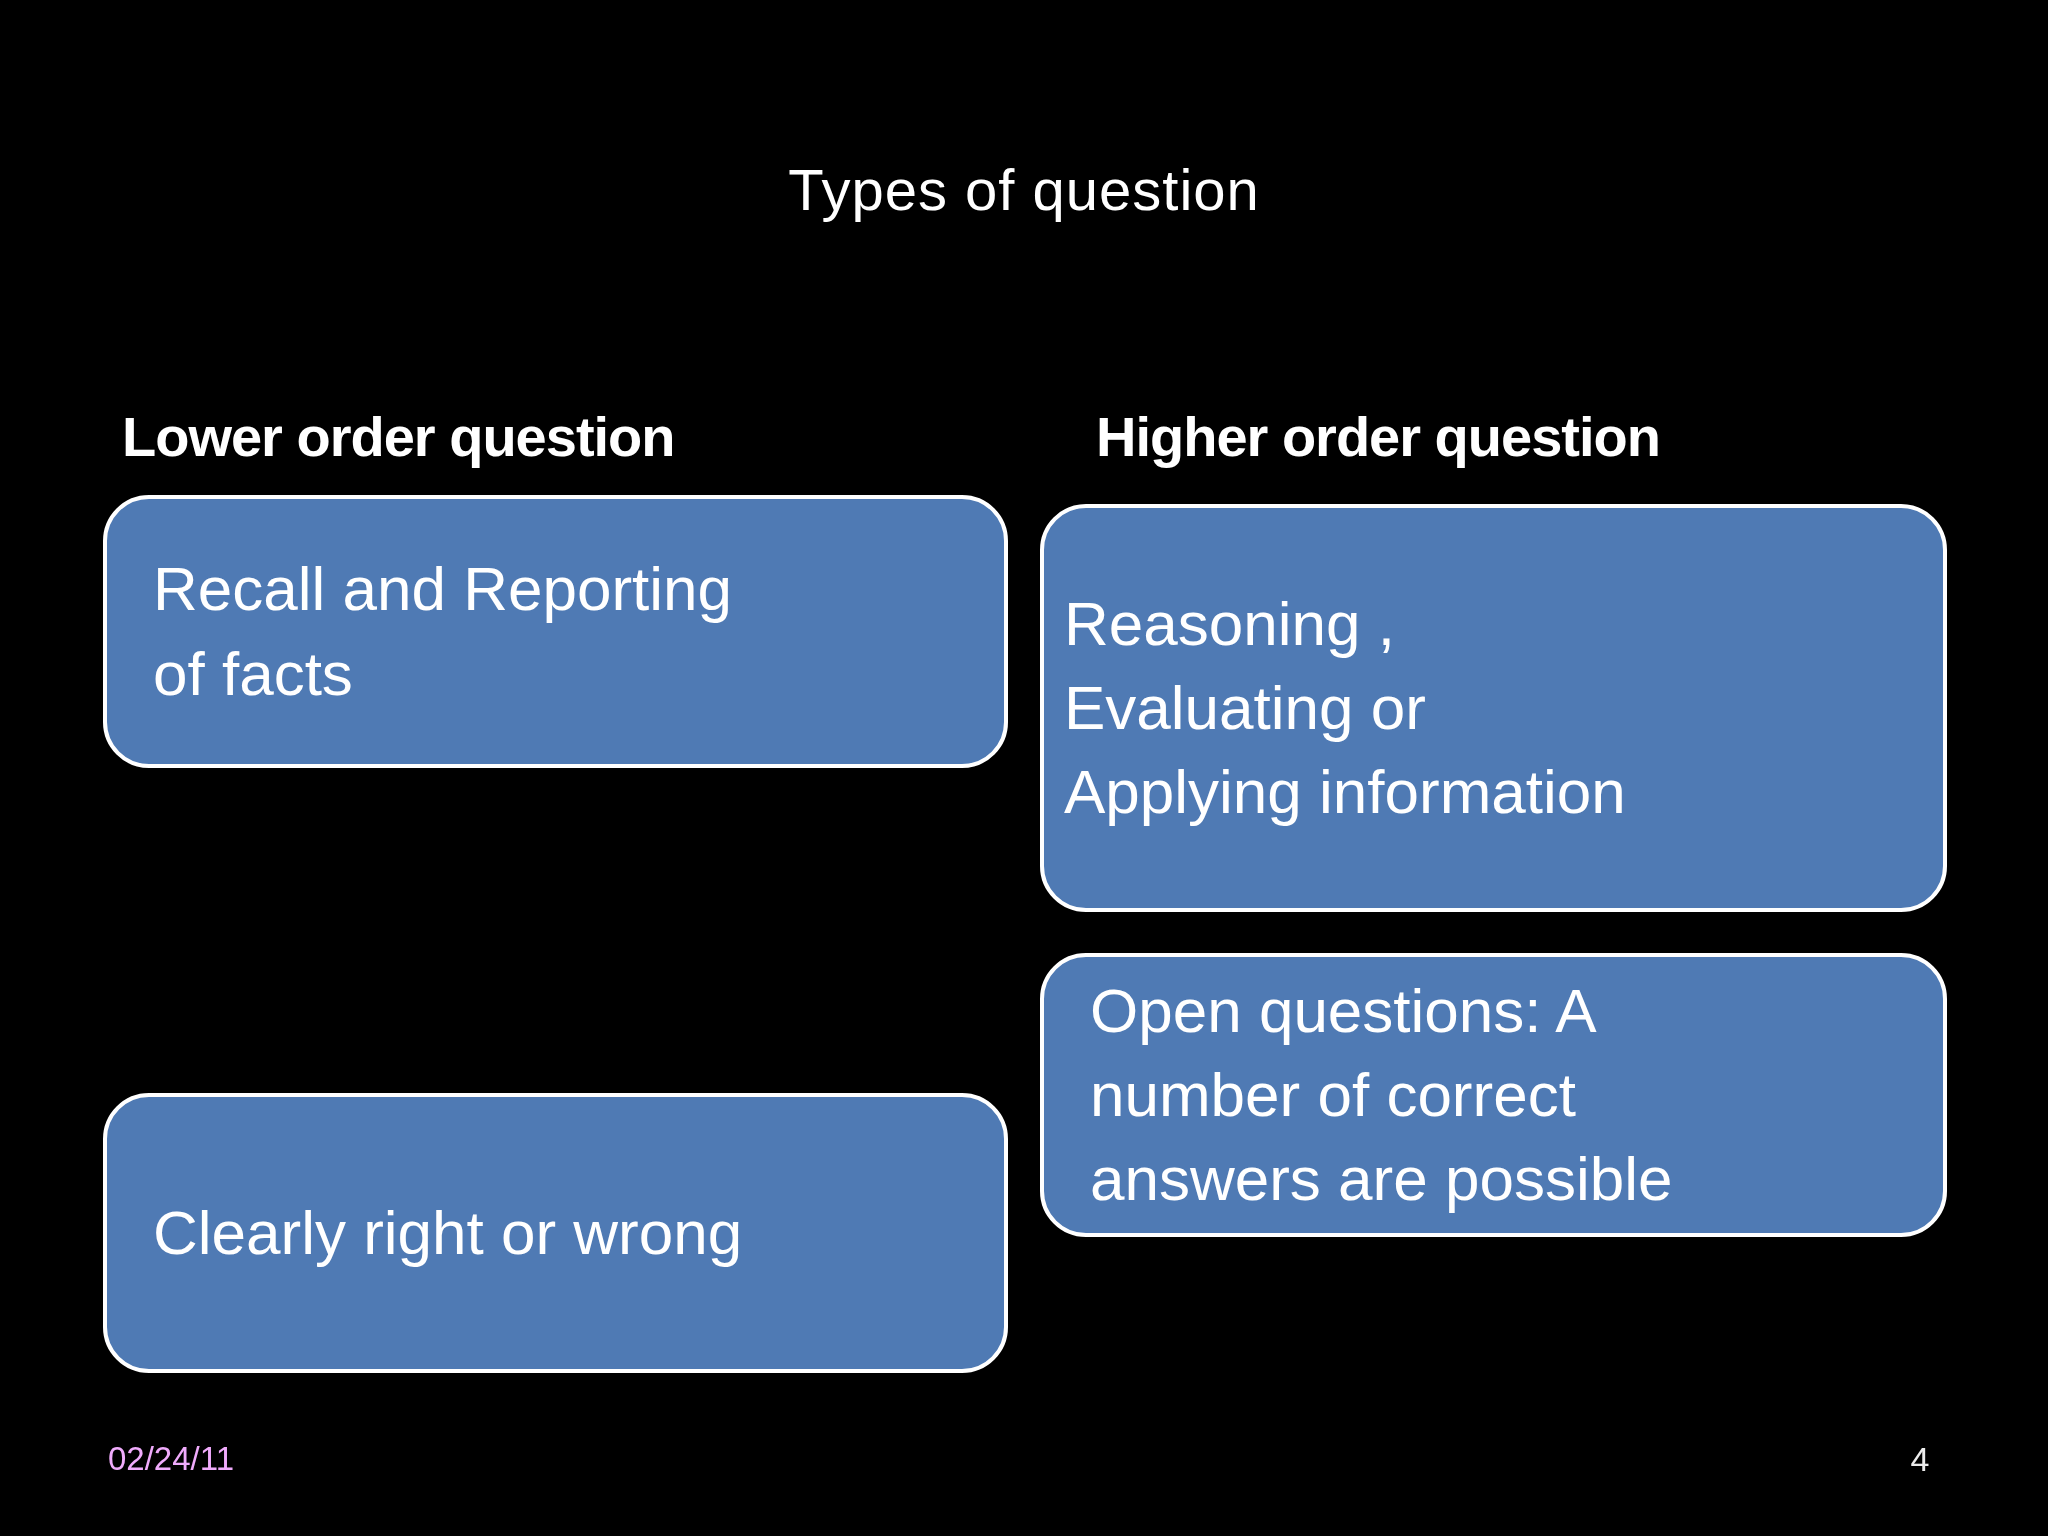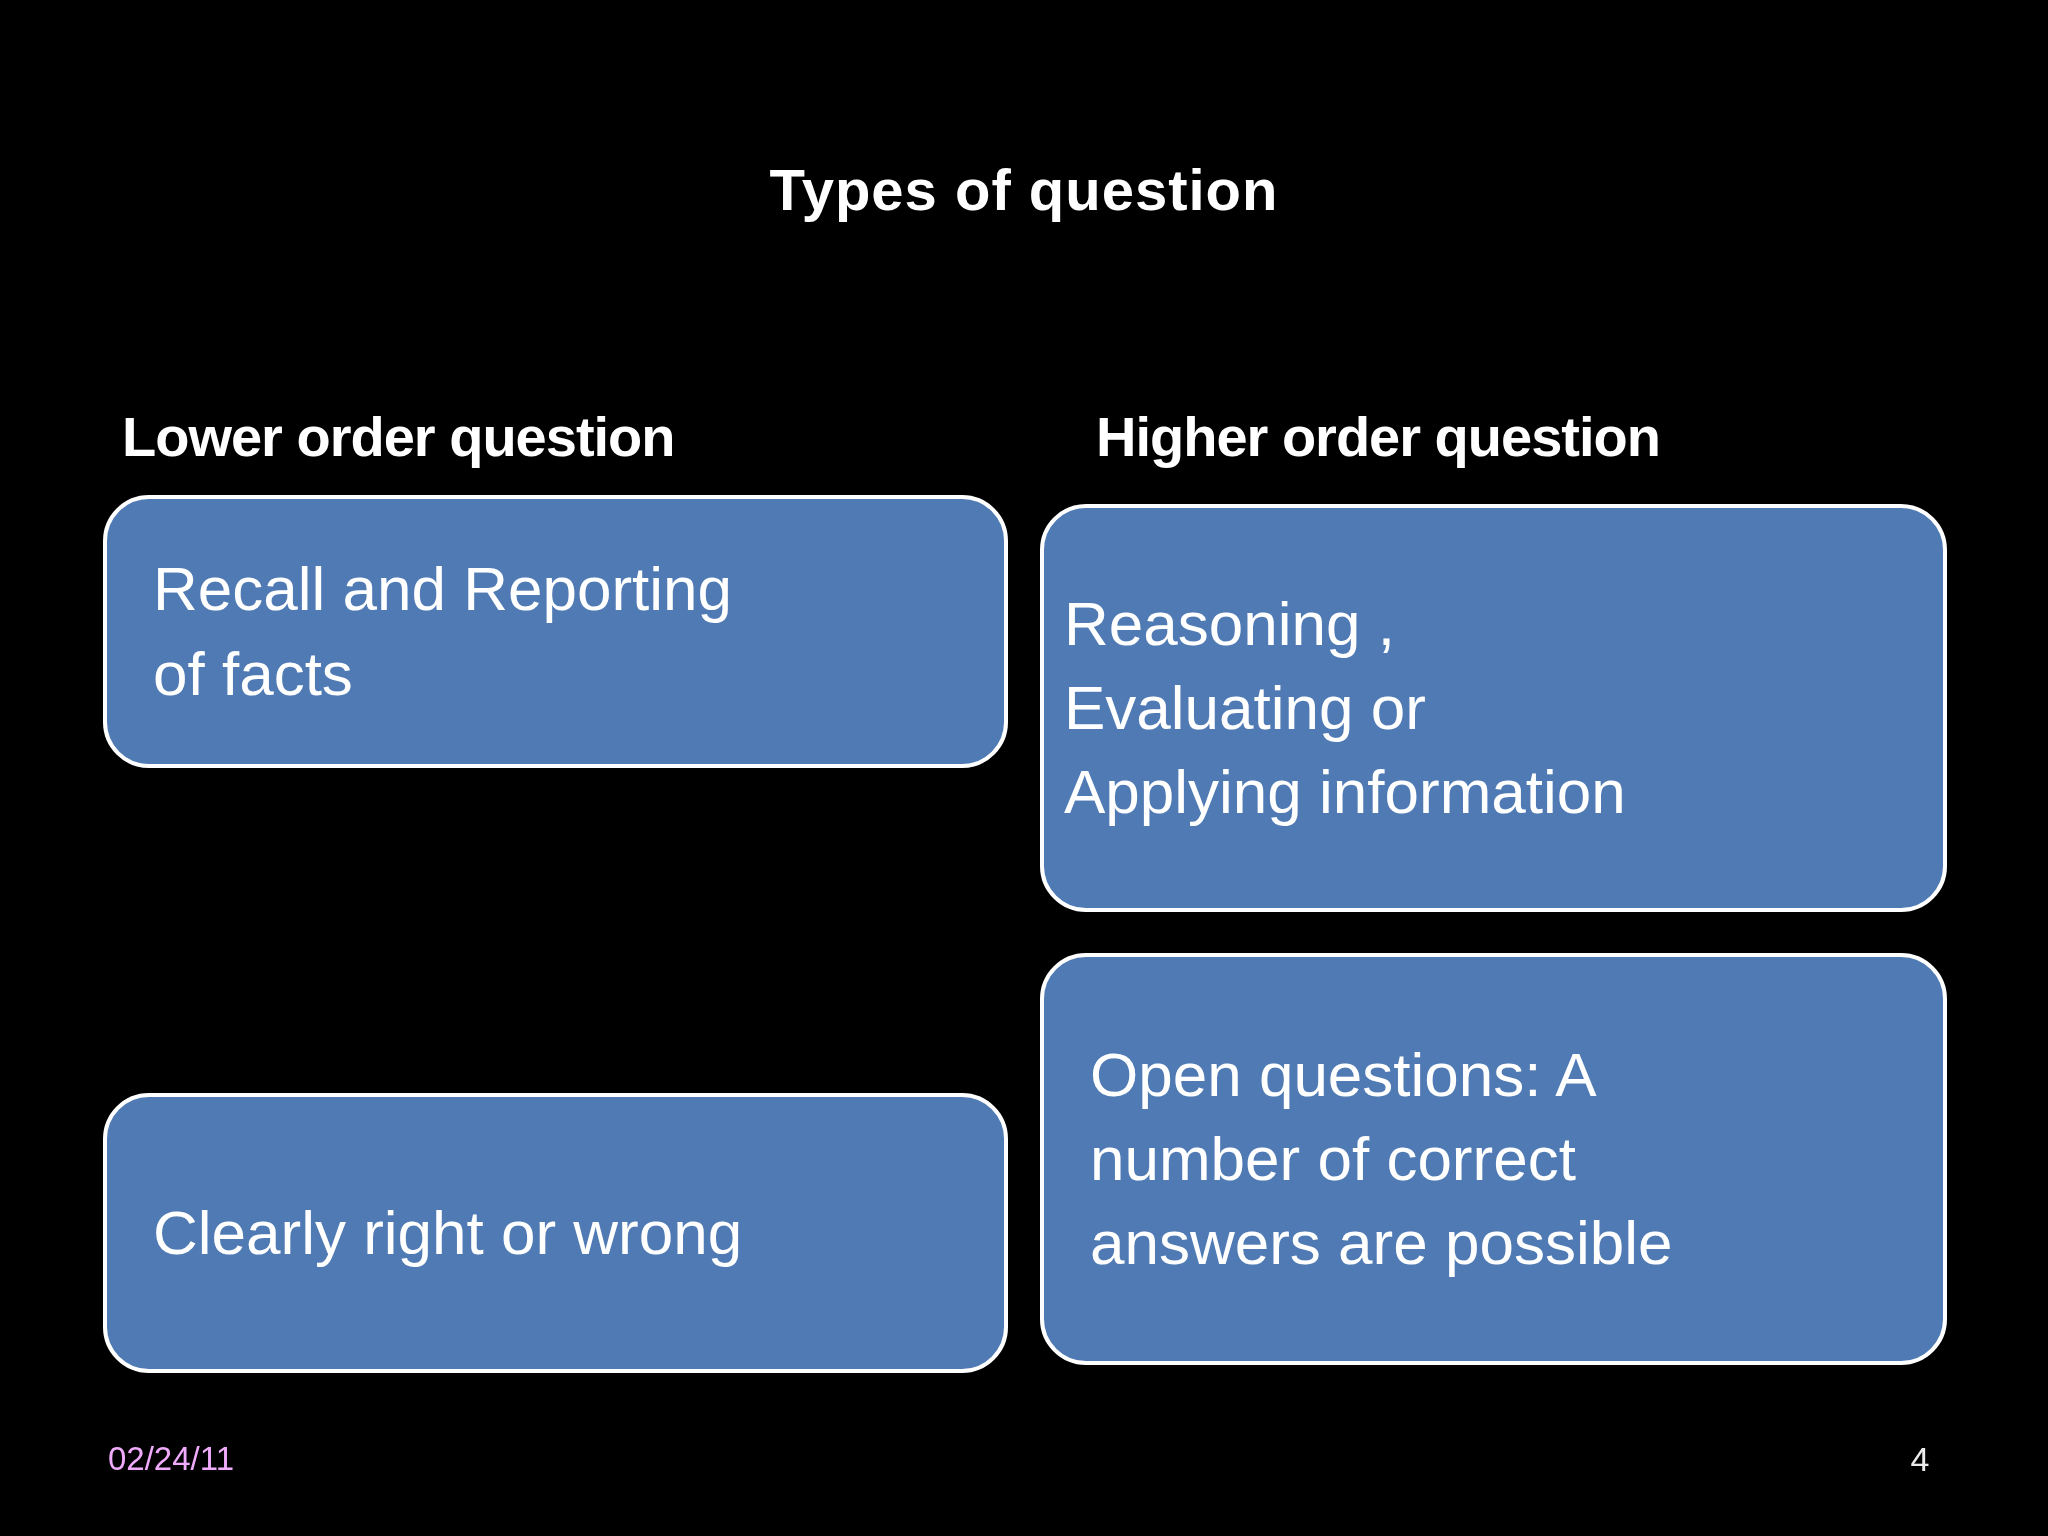--- a/index.html
+++ b/index.html
@@ -16,21 +16,21 @@
     font-family: "Liberation Sans", sans-serif;
     color: #ffffff;
   }
   .title {
     position: absolute;
     top: 156px;
     left: 0;
     width: 100%;
     text-align: center;
     font-size: 58px;
-    font-weight: 700;
+    font-weight: 400;
     letter-spacing: 1px;
     color: #ffffff;
   }
   .col-header {
     position: absolute;
     top: 404px;
     font-size: 56px;
     font-weight: 700;
     letter-spacing: -1px;
     color: #ffffff;
@@ -56,21 +56,21 @@
     color: #ffffff;
     white-space: pre-line;
     letter-spacing: 0px;
   }
   .box.lcol { left: 103px;  width: 905px; }
   .box.rcol { left: 1040px; width: 907px; }
   #lbox1 { top: 495px;  height: 273px; }
   #lbox2 { top: 793px;  height: 277px; }
   #lbox3 { top: 1093px; height: 280px; }
   #rbox1 { top: 504px;  height: 408px; padding-left: 20px; }
-  #rbox2 { top: 953px;  height: 412px; }
+  #rbox2 { top: 953px;  height: 284px; }
   .footer-date {
     position: absolute;
     left: 108px;
     top: 1440px;
     font-size: 33px;
     color: #f0abfc;
   }
   .page-number {
     position: absolute;
     left: 1890px;

